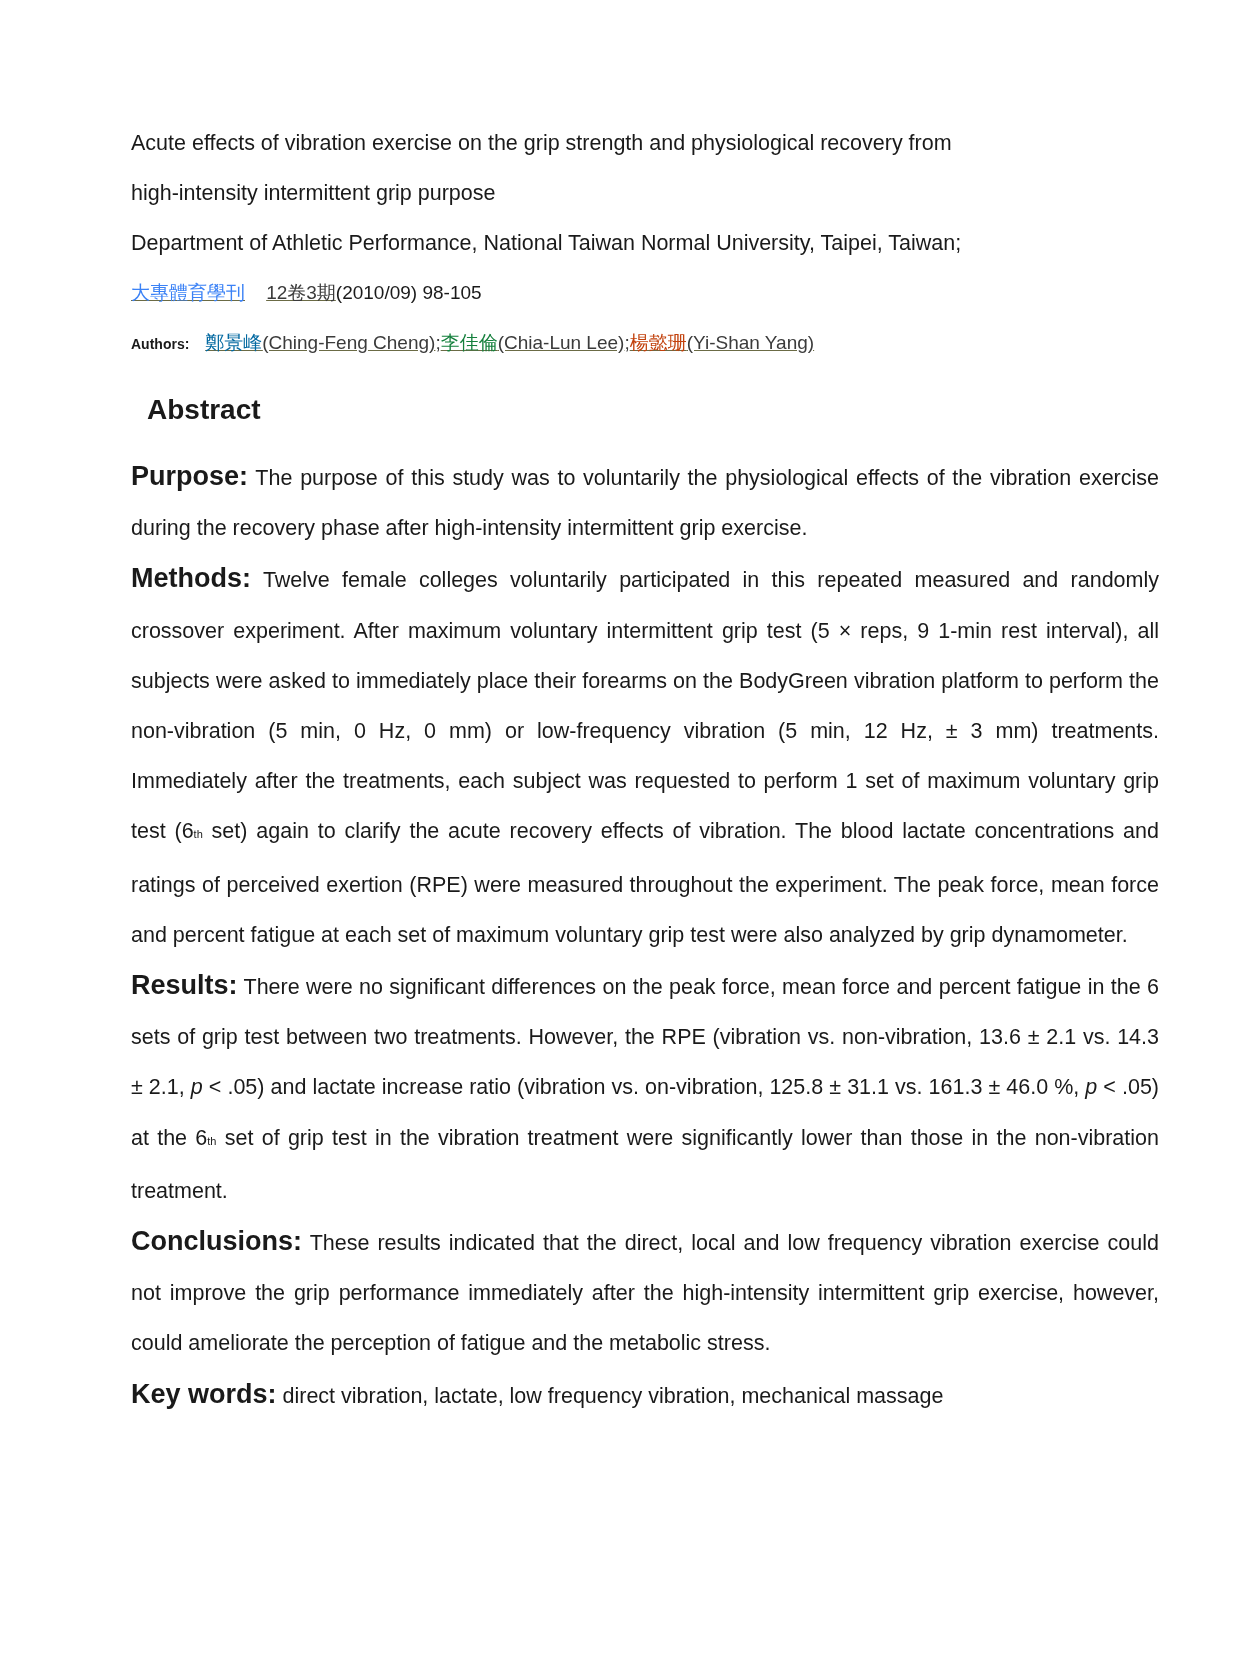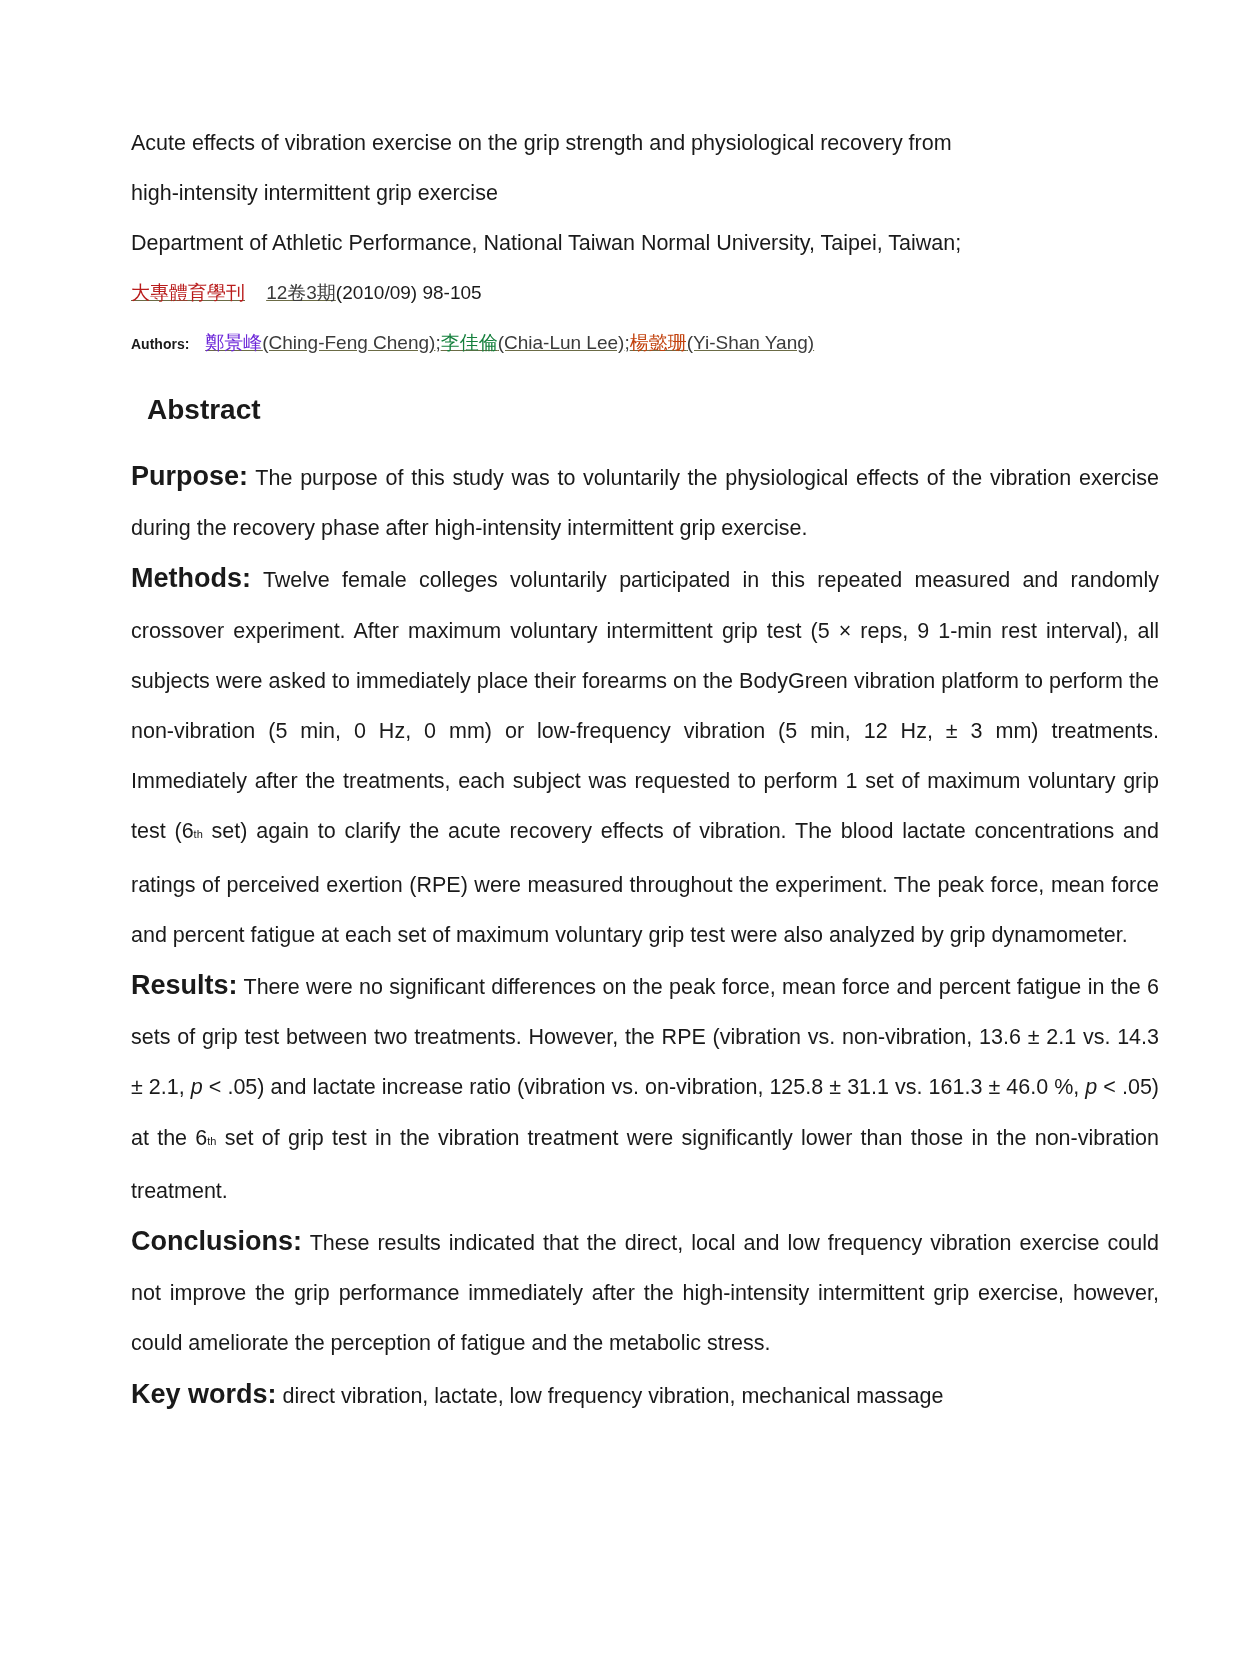--- a/index.html
+++ b/index.html
@@ -3,46 +3,46 @@
 <meta charset="utf-8">
 <style>
   html, body { margin: 0; padding: 0; background: #ffffff; }
   body { width: 1241px; height: 1654px; position: relative; overflow: hidden; color: #1a1a1a;
          font-family: "Liberation Sans", "DejaVu Sans", sans-serif; }
   .page { position: absolute; left: 131px; top: 118px; width: 1028px; }
   .line { font-size: 21.5px; line-height: 50px; white-space: nowrap; }
   .title-line { height: 50px; }
   .meta { font-size: 19px; }
   .link { color: #3b3b3b; text-decoration: underline; text-decoration-color: #6b6b45; }
-  .link.cjk { color: #b91c1c; }
+  .link.cjk { color: #3b82f6; }
   .authors-label { font-weight: bold; font-size: 14px; }
   h2 { font-size: 28px; font-weight: bold; margin: 16px; line-height: 50px; }
   .para { font-size: 21.5px; line-height: 50.2px; text-align: justify; text-align-last: left; margin: 0; }
   .para .label { font-weight: bold; font-size: 27px; }
   .sub { font-size: 11px; vertical-align: baseline; }
   .it { font-style: italic; }
 </style>
 </head>
 <body>
 
 <div class="page">
   <div class="line title-line">Acute effects of vibration exercise on the grip strength and physiological recovery from</div>
-  <div class="line title-line">high-intensity intermittent grip exercise</div>
+  <div class="line title-line">high-intensity intermittent grip purpose</div>
   <div class="line">Department of Athletic Performance, National Taiwan Normal University, Taipei, Taiwan;</div>
 
   <div class="line meta">
     <a class="link cjk">大專體育學刊</a>
     <span>&nbsp;&nbsp;</span>
     <a class="link">12卷3期</a><span>(2010/09) 98-105</span>
   </div>
 
   <div class="line meta">
     <span class="authors-label">Authors:</span>
     <span>&nbsp;</span>
-    <a class="link"><span class="cjk" style="color:#6d28d9">鄭景峰</span><span>(Ching-Feng Cheng)</span><span>;</span></a><a class="link"><span style="color:#15803d">李佳倫</span><span>(Chia-Lun Lee)</span><span>;</span></a><a class="link"><span style="color:#c2410c">楊懿珊</span><span>(Yi-Shan Yang)</span></a>
+    <a class="link"><span class="cjk" style="color:#0369a1">鄭景峰</span><span>(Ching-Feng Cheng)</span><span>;</span></a><a class="link"><span style="color:#15803d">李佳倫</span><span>(Chia-Lun Lee)</span><span>;</span></a><a class="link"><span style="color:#c2410c">楊懿珊</span><span>(Yi-Shan Yang)</span></a>
   </div>
 
   <h2>Abstract</h2>
 
   <p class="para"><span class="label">Purpose:</span><span> The purpose of this study was to voluntarily the physiological effects of the vibration exercise during the recovery phase after high-intensity intermittent grip exercise.</span></p>
 
   <p class="para"><span class="label">Methods:</span><span> Twelve female colleges voluntarily participated in this repeated measured and randomly crossover experiment. After maximum voluntary intermittent grip test (5 ×   reps, 9 1-min rest interval), all subjects were asked to immediately place their forearms on the BodyGreen vibration platform to perform the non-vibration (5 min, 0 Hz, 0 mm) or low-frequency vibration (5 min, 12 Hz, ± 3 mm) treatments. Immediately after the treatments, each subject was requested to perform 1 set of maximum voluntary grip test (6</span><span class="sub">th</span><span> set) again to clarify the acute recovery effects of vibration. The blood lactate concentrations and ratings of perceived exertion (RPE) were measured throughout the experiment. The peak force, mean force and percent fatigue at each set of maximum voluntary grip test were also analyzed by grip dynamometer.</span></p>
 
   <p class="para"><span class="label">Results:</span><span> There were no significant differences on the peak force, mean force and percent fatigue in the 6 sets of grip test between two treatments. However, the RPE (vibration vs. non-vibration, 13.6 ± 2.1 vs. 14.3 ± 2.1, </span><span class="it">p</span><span> &lt; .05) and lactate increase ratio (vibration vs. on-vibration, 125.8 ± 31.1 vs. 161.3 ± 46.0 %, </span><span class="it">p</span><span> &lt; .05) at the 6</span><span class="sub">th</span><span> set of grip test in the vibration treatment were significantly lower than those in the non-vibration treatment.</span></p>
 

